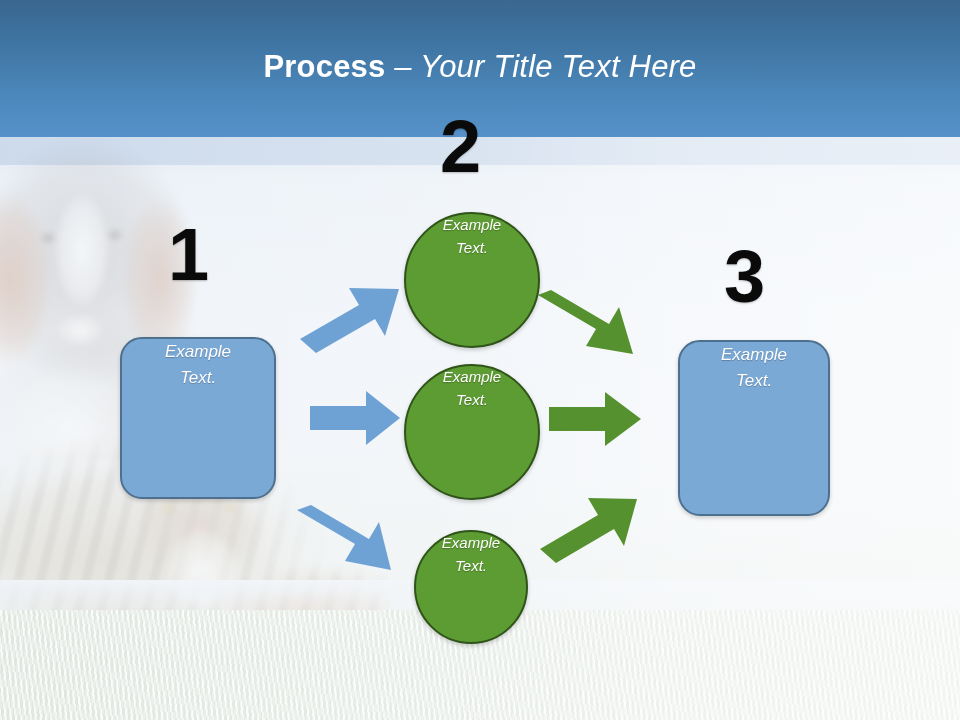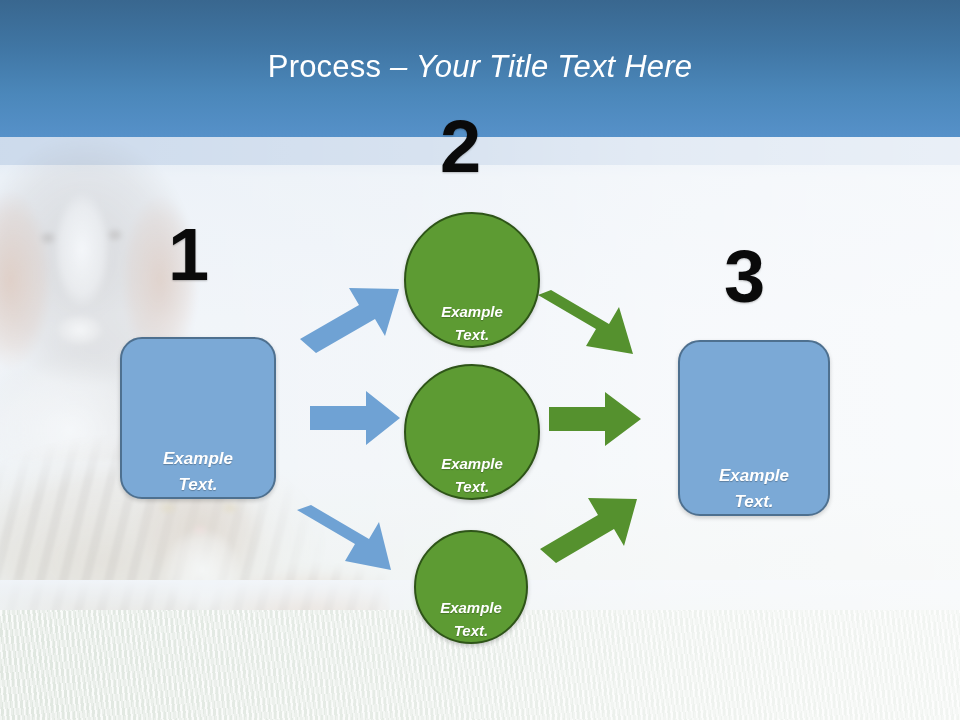--- a/index.html
+++ b/index.html
@@ -145,47 +145,47 @@
     position: absolute;
     left: 0; right: 0;
     top: 50px;
     text-align: center;
     color: #ffffff;
     font-size: 31px;
     line-height: 1.1;
     letter-spacing: 0.2px;
     white-space: nowrap;
   }
-  .slide-title .t-bold { font-weight: normal; }
+  .slide-title .t-bold { font-weight: bold; }
   .slide-title .t-rest { font-weight: normal; font-style: italic; }
 
   
   .step-num {
     position: absolute;
     font-weight: bold;
     font-size: 74px;
     line-height: 1;
     color: #0a0a0a;
     text-shadow: 0 1px 2px rgba(0,0,0,0.25);
     z-index: 6;
   }
   .step-num.n1 { left: 168px; top: 218px; }
   .step-num.n2 { left: 440px; top: 110px; }
   .step-num.n3 { left: 724px; top: 240px; }
 
   
   .node {
     position: absolute;
     display: flex;
-    align-items: flex-end;
+    align-items: flex-start;
     justify-content: center;
     text-align: center;
     color: #ffffff;
     font-style: italic;
-    font-weight: bold;
+    font-weight: normal;
     font-size: 17px;
     line-height: 1.5;
     z-index: 5;
     box-sizing: border-box;
     text-shadow: 0 1px 1px rgba(0,0,0,0.25);
   }
   .node-rect {
     background: #7BA9D6;
     border: 2px solid #4E708F;
     border-radius: 22px;

